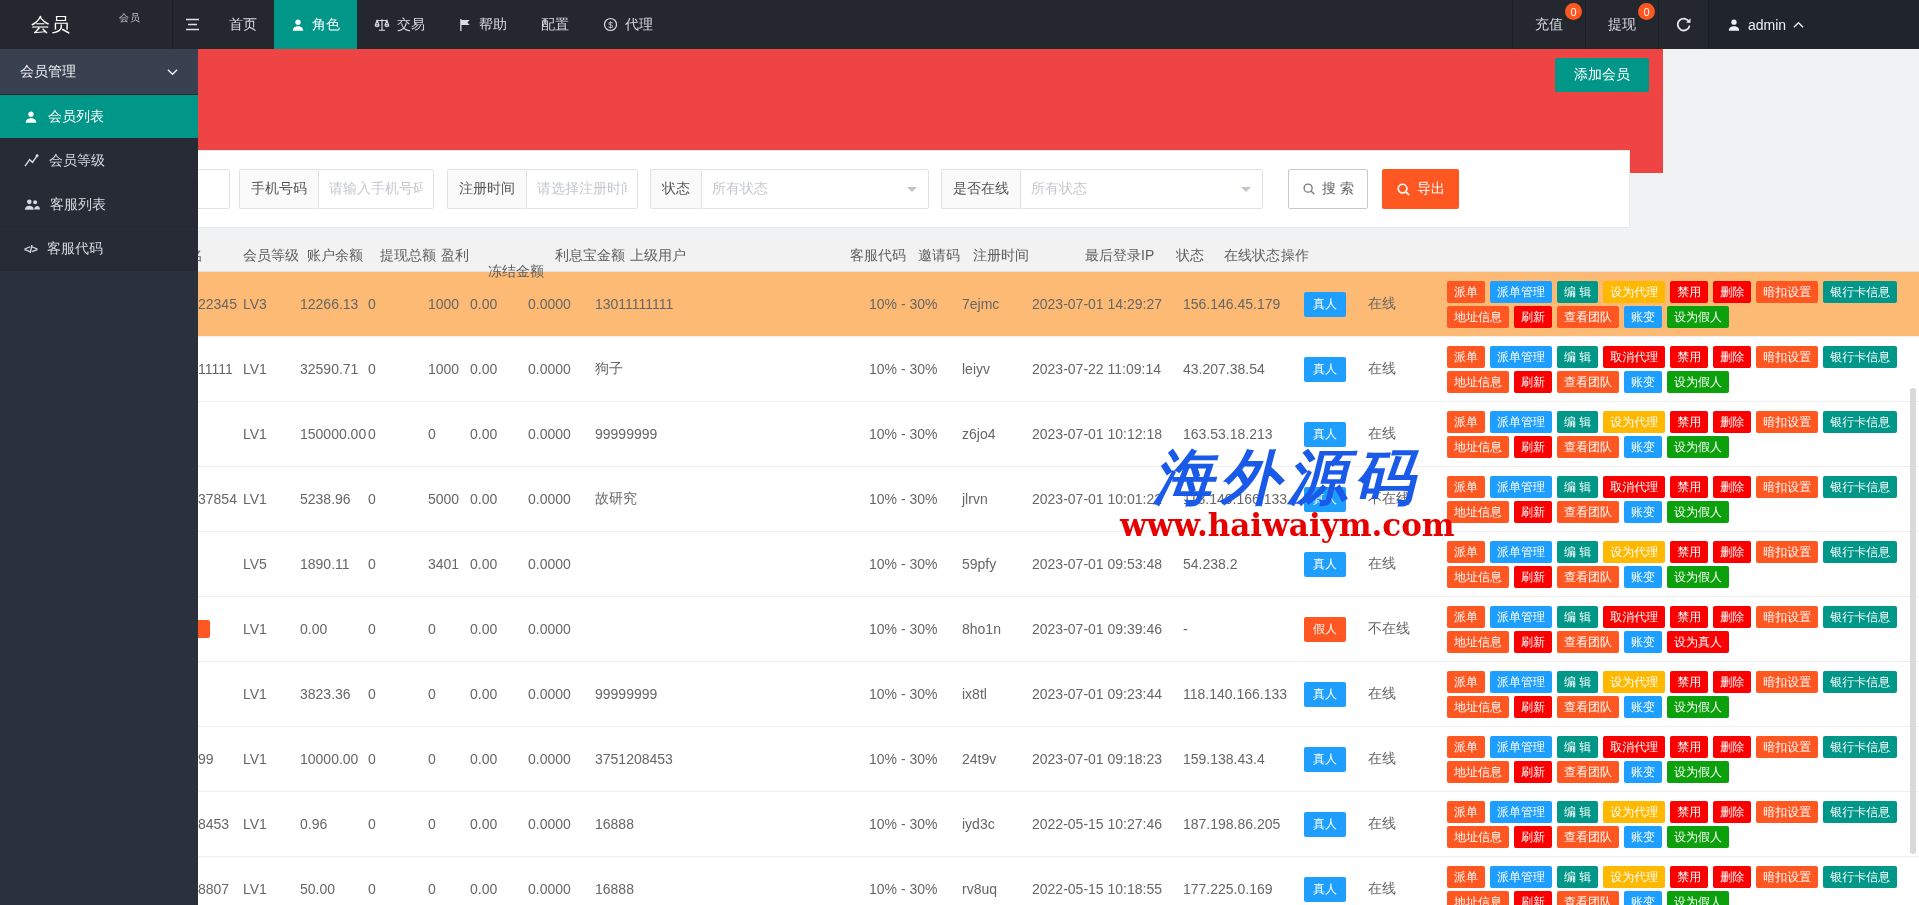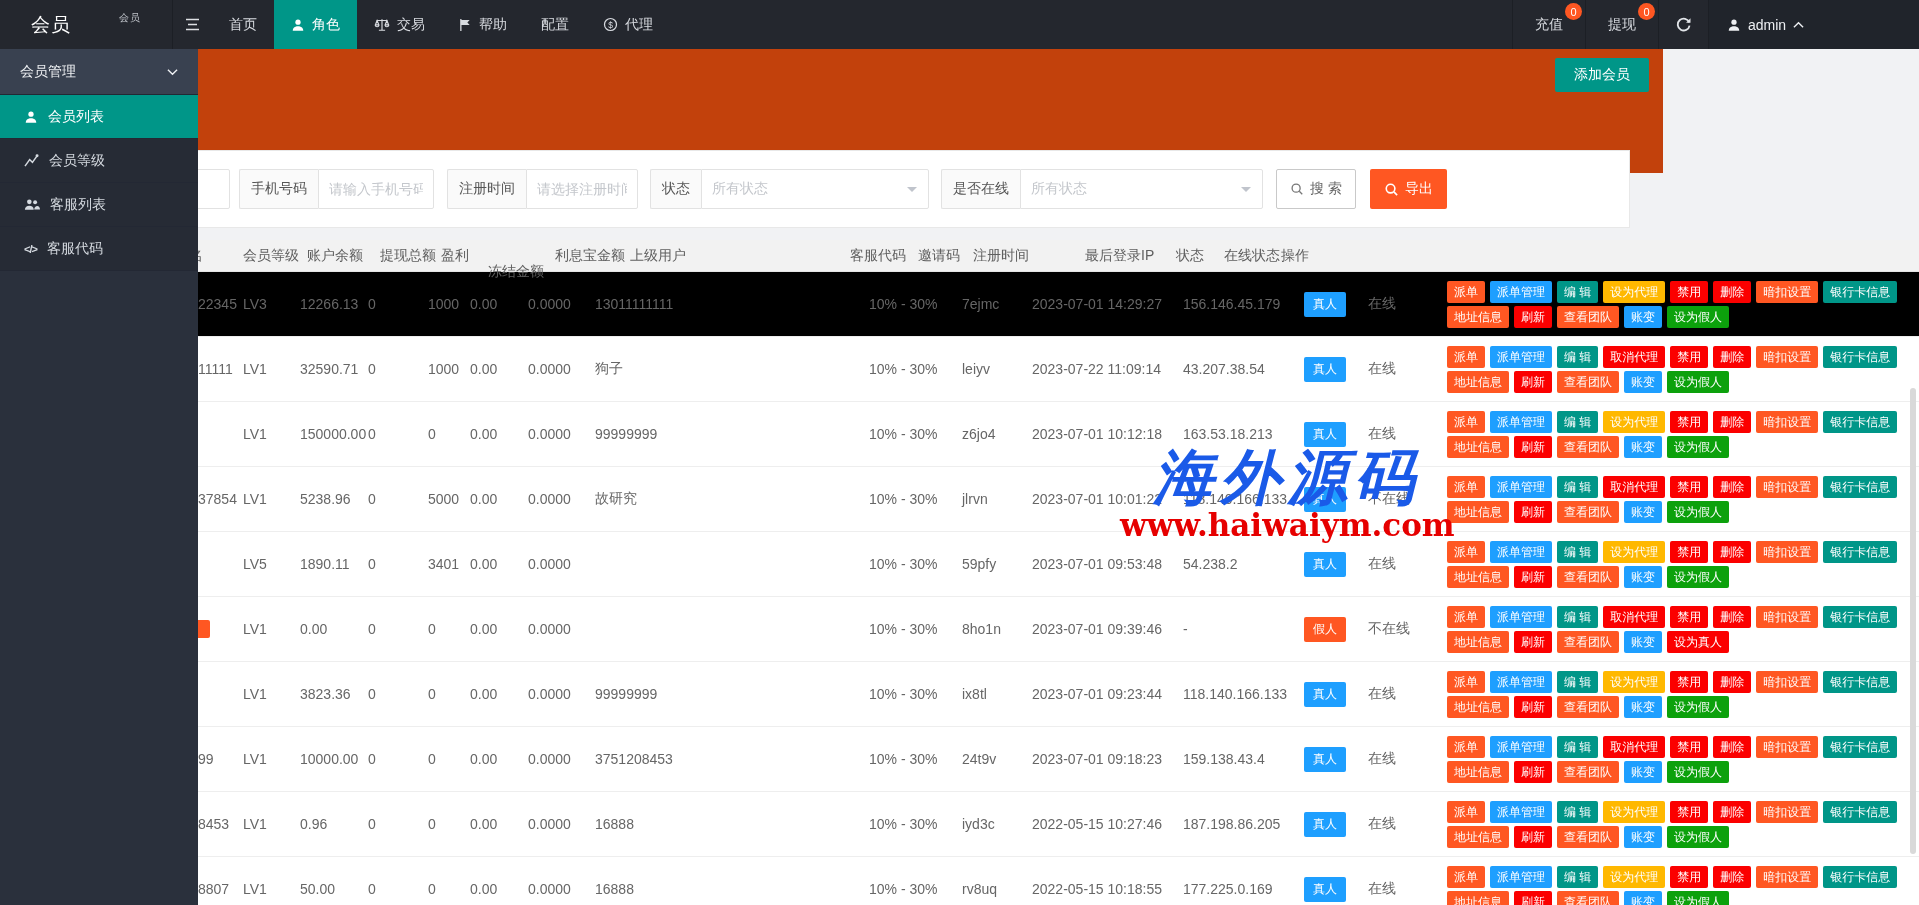--- a/index.html
+++ b/index.html
@@ -22,40 +22,40 @@
 
   
   .sidebar { position:absolute; top:49px; left:0; width:198px; height:856px; background:#2A303C; z-index:100; }
   .sb-group { height:46px; background:#394150; color:#EEF0F3; font-size:14px; display:flex; align-items:center; justify-content:space-between; padding:0 20px; border-bottom:1px solid #232834; cursor:pointer; }
   .sb-item { height:44px; background:#262B35; color:#D5DAE0; font-size:14px; display:flex; align-items:center; gap:10px; padding-left:24px; border-bottom:1px solid #232834; cursor:pointer; }
   .sb-item.active { background:#009688; color:#fff; }
   .code-ic { font-size:11px; font-weight:bold; letter-spacing:-1px; }
 
   
   .canvas { position:absolute; top:49px; left:0; width:1919px; height:856px; }
-  .header-strip { position:absolute; left:110px; top:0; width:1553px; height:124px; background:#c2410c;text-decoration:underline; }
+  .header-strip { position:absolute; left:110px; top:0; width:1553px; height:124px; background:#ef4444;text-decoration:underline; }
   .add-btn { position:absolute; top:9px; right:14px; width:94px; height:34px; background:#009688; color:#fff; font-size:14px; border:none; border-radius:2px; cursor:pointer; }
 
   .filter-card { position:absolute; left:110px; top:101px; width:1520px; height:78px; background:#fff; border:1px solid #E8E8E8; display:flex; align-items:center; padding-left:8px; }
   .fgroup { display:flex; height:40px; flex:none; }
   .flabel { background:#FAFAFA; border:1px solid #E2E2E2; border-right:none; display:flex; align-items:center; padding:0 11px; font-size:14px; color:#555; border-radius:2px 0 0 2px; white-space:nowrap; }
-  .finput { border:1px solid #E2E2E2; padding:0 10px; font-size:14px; color:#666; border-radius:0 2px 2px 0; outline:none; }
+  .finput { border:1px solid #E2E2E2; padding:0 10px; font-size:14px; color:#666; border-radius:0 2px 2px 0; outline:none;font-family:Liberation Serif, serif; }
   .finput::placeholder { color:#C4C7CC; }
   .fselect { position:relative; border:1px solid #E2E2E2; display:flex; align-items:center; padding:0 26px 0 10px; color:#C4C7CC; font-size:14px; border-radius:0 2px 2px 0; cursor:pointer; }
   .fselect:after { content:""; position:absolute; right:11px; top:17px; border:5px solid transparent; border-top-color:#C0C4CC; }
   .clipped-input { width:111px; height:40px; border:1px solid #E2E2E2; border-radius:2px; background:#fff; }
-  .search-btn { height:40px; margin-left:13px; border:1px solid #C9C9C9; background:#fff; color:#666; display:flex; align-items:center; gap:6px; padding:0 13px; border-radius:2px; font-size:14px; cursor:pointer; }
+  .search-btn { height:40px; margin-left:25px; border:1px solid #C9C9C9; background:#fff; color:#666; display:flex; align-items:center; gap:6px; padding:0 13px; border-radius:2px; font-size:14px; cursor:pointer; }
   .export-btn { height:40px; margin-left:14px; border:none; background:#FF5722; color:#fff; display:flex; align-items:center; gap:6px; padding:0 14px; border-radius:2px; font-size:14px; cursor:pointer; }
 
   
   .tableArea { position:absolute; left:110px; top:191px; width:1809px; height:665px; background:#fff; }
   .thead { position:relative; height:32px; background:#F2F2F2; border-bottom:1px solid #E4E4E4; }
   .th { position:absolute; top:7px; font-size:14px; color:#5E5E5E; white-space:nowrap; }
   .trow { display:flex; align-items:center; height:65px; border-bottom:1px solid #EEEEEE; font-size:14px; color:#666; background:#fff; }
-  .trow.hl { background:#000000; }
+  .trow.hl { background:#fdba74; }
   .cell { flex:none; white-space:nowrap; overflow:visible; }
   .c0{width:130px;padding-left:88px;} .c1{width:57px;padding-left:3px;} .c2{width:69px;padding-left:3px;}
   .c3{width:59px;padding-left:2px;} .c4{width:42px;padding-left:3px;} .c5{width:59px;padding-left:3px;}
   .c6{width:66px;padding-left:2px;} .c7{width:274px;padding-left:3px;} .c8{width:93px;padding-left:3px;}
   .c9{width:70px;padding-left:3px;} .c10{width:151px;padding-left:3px;} .c11{width:122px;padding-left:3px;}
   .c12{width:62px;padding-left:2px;} .c13{width:80px;padding-left:4px;} .c14{width:475px;padding-left:3px;}
   .badge-st { display:inline-block; padding:4px 9px; border-radius:2px; color:#fff; font-size:12px; }
   .aline { display:flex; margin:3px 0; }
   .abtn { display:inline-block; padding:3px 7px; border-radius:2px; color:#fff; font-size:12px; line-height:16px; margin-right:5px; white-space:nowrap; cursor:pointer; }
   .tag-sliver { display:inline-block; width:26px; height:18px; background:#FF5722; border-radius:2px; margin-left:-14px; vertical-align:middle; }

